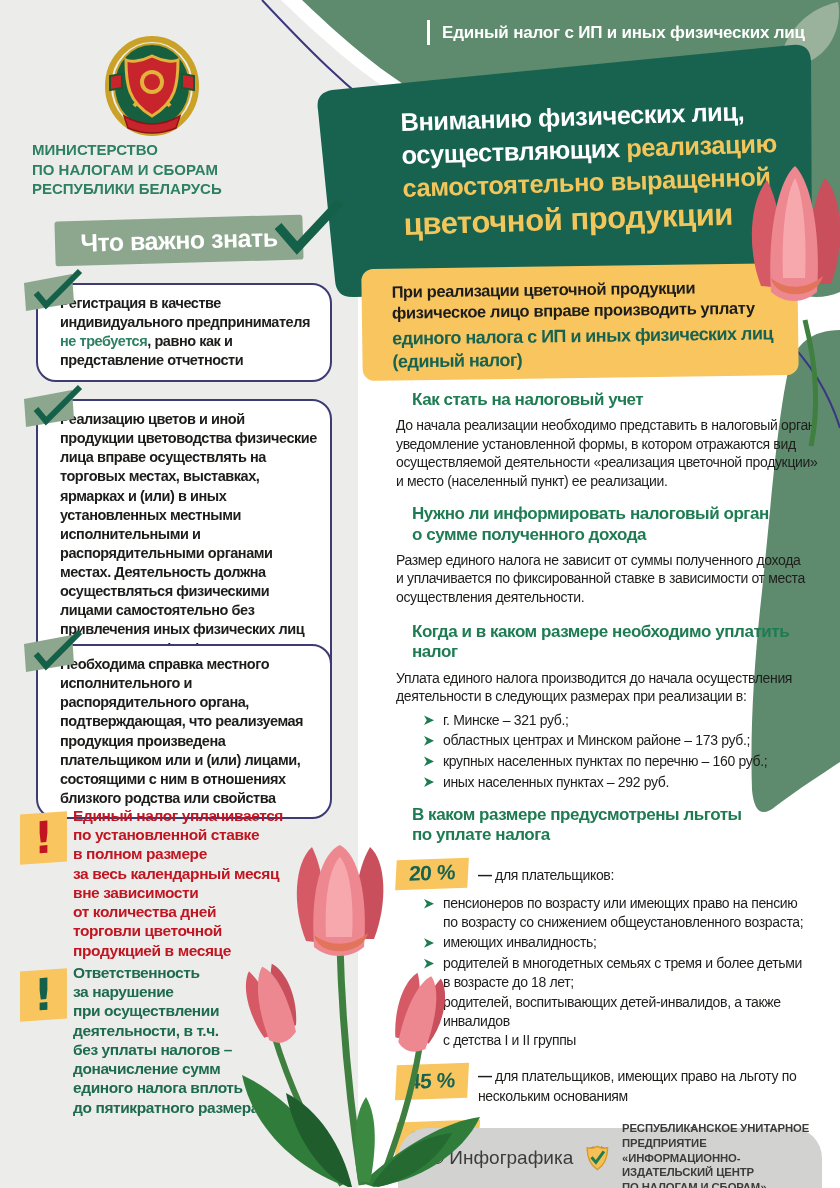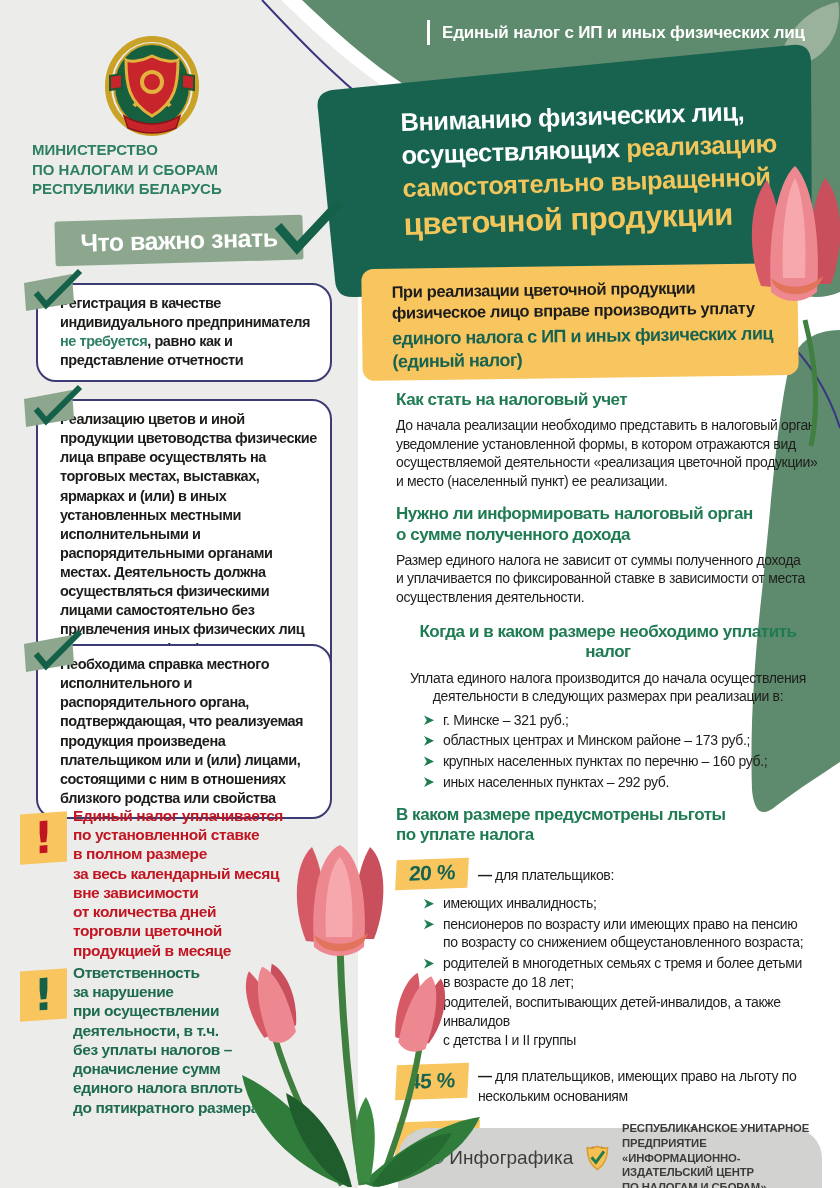--- a/index.html
+++ b/index.html
@@ -18,23 +18,23 @@
   .title .accent{color:#F3C65B;}
   .title .big{font-size:31px;letter-spacing:-0.4px;}
 
   .callout{position:absolute;left:362px;top:266px;width:436px;height:112px;background:#F8C55F;border-radius:12px;
            transform:rotate(-0.8deg);z-index:3;padding:13px 18px 0 30px;box-sizing:border-box;}
   .callout .intro{font-size:16.5px;font-weight:bold;letter-spacing:-0.4px;line-height:1.3;white-space:pre-line;}
   .callout .acc{font-size:18px;font-weight:bold;color:#176350;letter-spacing:-0.55px;line-height:1.3;margin-top:3px;white-space:pre-line;}
 
   
   .content{position:absolute;left:396px;top:390px;width:424px;z-index:3;}
-  .sec-h{color:#1E7B52;font-size:17px;font-weight:bold;letter-spacing:-0.45px;line-height:1.18;margin:0 0 6px;white-space:pre-line;}
+  .sec-h{color:#1E7B52;font-size:17px;font-weight:bold;letter-spacing:-0.45px;line-height:1.18;margin:0 16px 6px;white-space:pre-line;}
   .body-p{font-size:14px;letter-spacing:-0.35px;line-height:1.33;margin:0;white-space:pre-line;}
-  .sb1{margin-bottom:14px;} .sb2{margin-bottom:16px;} .sb3{margin-bottom:14px;text-align:center;} .sb4{margin-bottom:6px;}
+  .sb1{margin-bottom:14px;} .sb2{margin-bottom:16px;} .sb3{margin-bottom:14px;} .sb4{margin-bottom:6px;}
   .blist{margin:5px 0 0;padding:0;list-style:none;}
   .blist li{display:flex;gap:9px;font-size:14px;letter-spacing:-0.35px;line-height:1.33;margin:2px 0;}
   .blist .txt{white-space:pre-line;}
   .arr{flex:0 0 10px;width:10px;height:11px;margin-top:4px;background:#1E7B52;
        clip-path:polygon(0 6%,100% 50%,0 94%,28% 50%);}
   .ind{margin-left:28px;}
   .pct-tag{display:inline-block;background:#F8C55F;color:#176350;font-weight:bold;font-size:21px;
            letter-spacing:-0.5px;padding:2px 13px 4px;transform:skewX(-5deg) rotate(-2deg);}
   .benefit20{margin:14px 0 4px;font-size:14px;letter-spacing:-0.35px;}
   .benefit20 .pct-tag{margin-right:10px;}
@@ -238,26 +238,26 @@
     <div class="sb4">
       <div class="sec-h">В каком размере предусмотрены льготы
 по уплате налога</div>
     </div>
 
     <div class="benefit20">
       <span class="pct-tag">20 %</span><span class="dash">—</span> <span>для плательщиков:</span>
       <ul class="blist ind">
         <li>
             <span class="arr"></span>
-            <span class="txt">имеющих инвалидность;</span>
-          </li>
-        <li>
-            <span class="arr"></span>
             <span class="txt">пенсионеров по возрасту или имеющих право на пенсию
 по возрасту со снижением общеустановленного возраста;</span>
+          </li>
+        <li>
+            <span class="arr"></span>
+            <span class="txt">имеющих инвалидность;</span>
           </li>
         <li>
             <span class="arr"></span>
             <span class="txt">родителей в многодетных семьях с тремя и более детьми
 в возрасте до 18 лет;</span>
           </li>
         <li>
             <span class="arr"></span>
             <span class="txt">родителей, воспитывающих детей-инвалидов, а также инвалидов
 с детства I и II группы</span>

